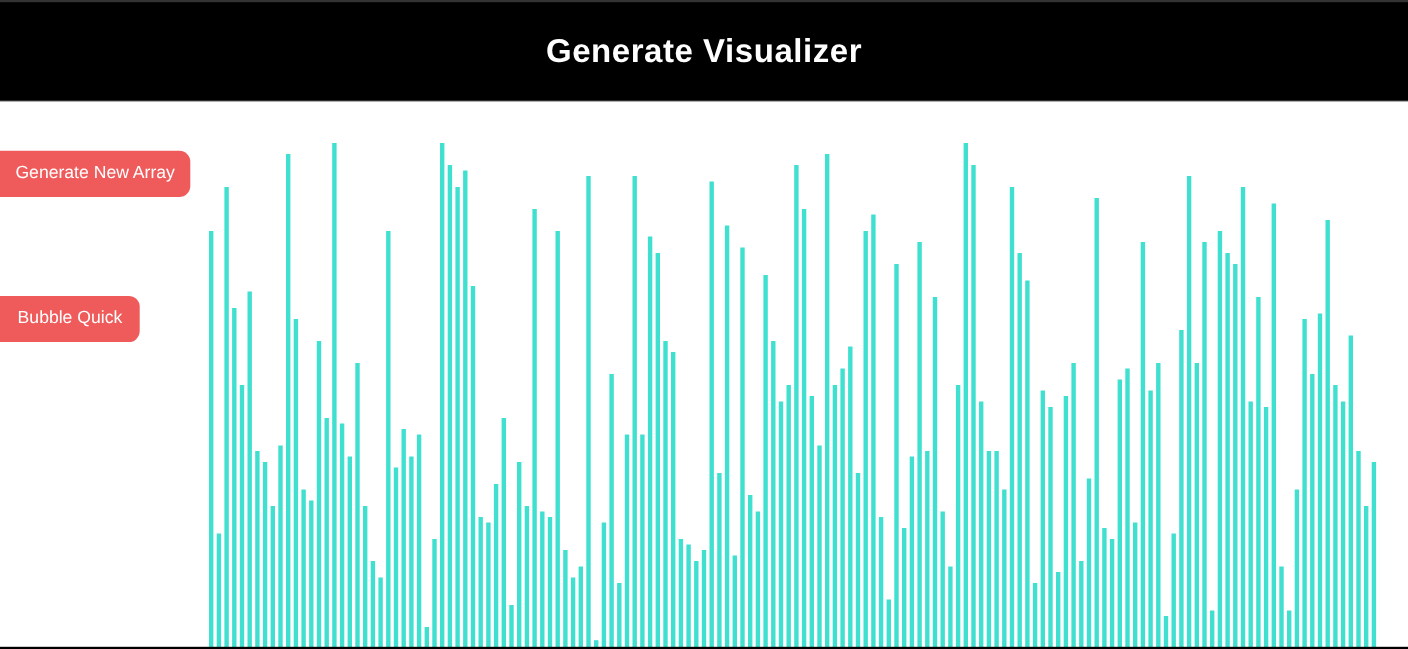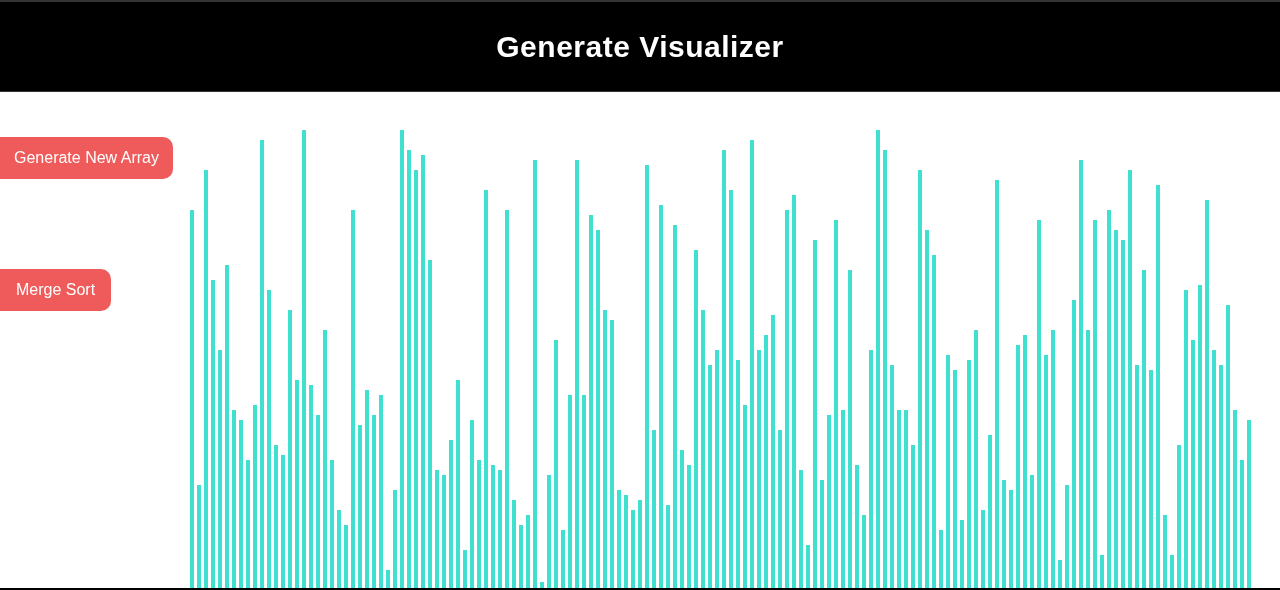--- a/index.html
+++ b/index.html
@@ -87,21 +87,21 @@
 </head>
 <body>
 
 <div class="header">
   <div class="header-title">Generate Visualizer</div>
 </div>
 
 <div class="main">
   <div class="sidebar">
     <button class="btn">Generate New Array</button>
-    <button class="btn">Merge Sort</button>
+    <button class="btn">Bubble Quick</button>
   </div>
   <div class="bars-container" id="bars">
       <div class="bar" style="height: 400px; background: rgb(64, 224, 208);"></div>
       <div class="bar" style="height: 125px; background: rgb(64, 224, 208);"></div>
       <div class="bar" style="height: 440px; background: rgb(64, 224, 208);"></div>
       <div class="bar" style="height: 330px; background: rgb(64, 224, 208);"></div>
       <div class="bar" style="height: 260px; background: rgb(64, 224, 208);"></div>
       <div class="bar" style="height: 345px; background: rgb(64, 224, 208);"></div>
       <div class="bar" style="height: 200px; background: rgb(64, 224, 208);"></div>
       <div class="bar" style="height: 190px; background: rgb(64, 224, 208);"></div>

